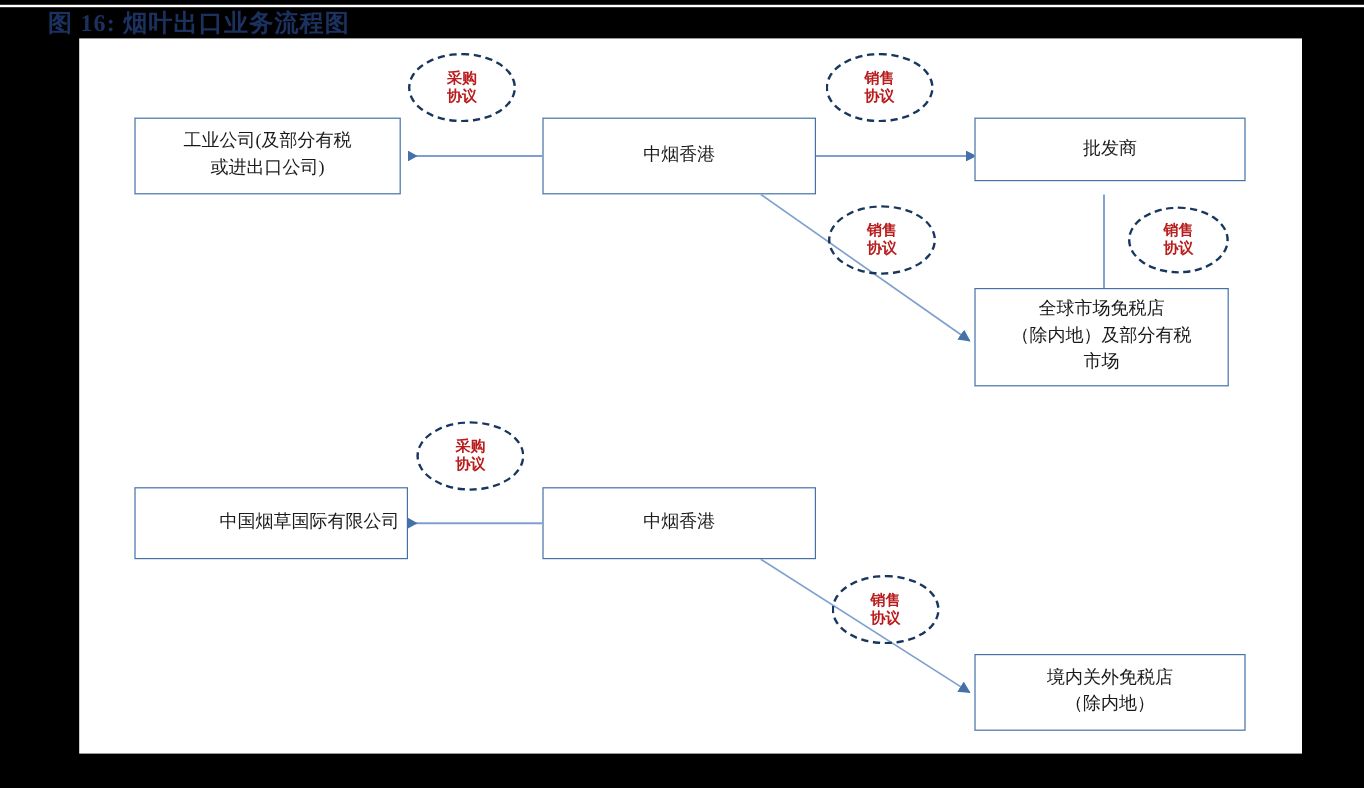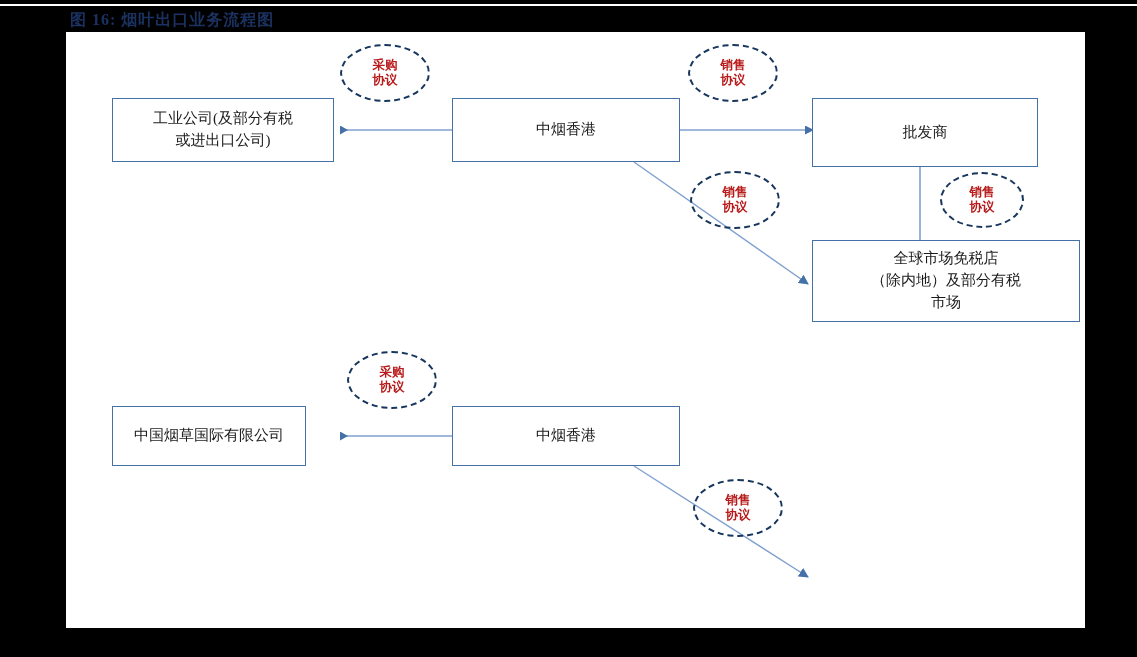--- a/index.html
+++ b/index.html
@@ -36,24 +36,23 @@
 
   .figure-title {
     position: absolute;
     left: 40px;
     top: 9px;
     height: 22px;
     line-height: 22px;
     color: #1b3260;
     font-family: "Liberation Serif", "DejaVu Serif", serif;
     font-weight: bold;
-    font-size: 16px;
+    font-size: 20px;
     letter-spacing: 1px;
     white-space: nowrap;
-    margin-left: 30px;
   }
 
   .canvas {
     position: absolute;
     left: 66px;
     top: 32px;
     width: 1019px;
     height: 596px;
     background: #ffffff;
   }
@@ -145,38 +144,42 @@
 
     <div class="node" style="left:46px; top:66px; width:222px; height:64px;">
       <span>工业公司(及部分有税
 或进出口公司)</span>
     </div>
 
     <div class="node" style="left:386px; top:66px; width:228px; height:64px;">
       <span>中烟香港</span>
     </div>
 
-    <div class="node" style="left:746px; top:66px; width:226px; height:69px;">
+    <div class="node" style="left:746px; top:66px; width:226px; height:53px;">
       <span>批发商</span>
     </div>
 
-    <div class="node" style="left:746px; top:208px; width:268px; height:82px;">
+    <div class="node" style="left:746px; top:208px; width:212px; height:82px;">
       <span>全球市场免税店
 （除内地）及部分有税
 市场</span>
     </div>
 
-    <div class="node" style="left:46px; top:374px; width:194px; height:60px;">
+    <div class="node" style="left:46px; top:374px; width:228px; height:60px;justify-content:flex-end;">
       <span>中国烟草国际有限公司</span>
     </div>
 
     <div class="node" style="left:386px; top:374px; width:228px; height:60px;">
       <span>中烟香港</span>
     </div>
 
+    <div class="node" style="left:746px; top:513px; width:226px; height:64px;">
+      <span>境内关外免税店
+（除内地）</span>
+    </div>
 
     <div class="tag" style="left:274px; top:12px; width:90px; height:58px;">
       <span>采购
 协议</span>
     </div>
 
     <div class="tag" style="left:622px; top:12px; width:90px; height:58px;">
       <span>销售
 协议</span>
     </div>

